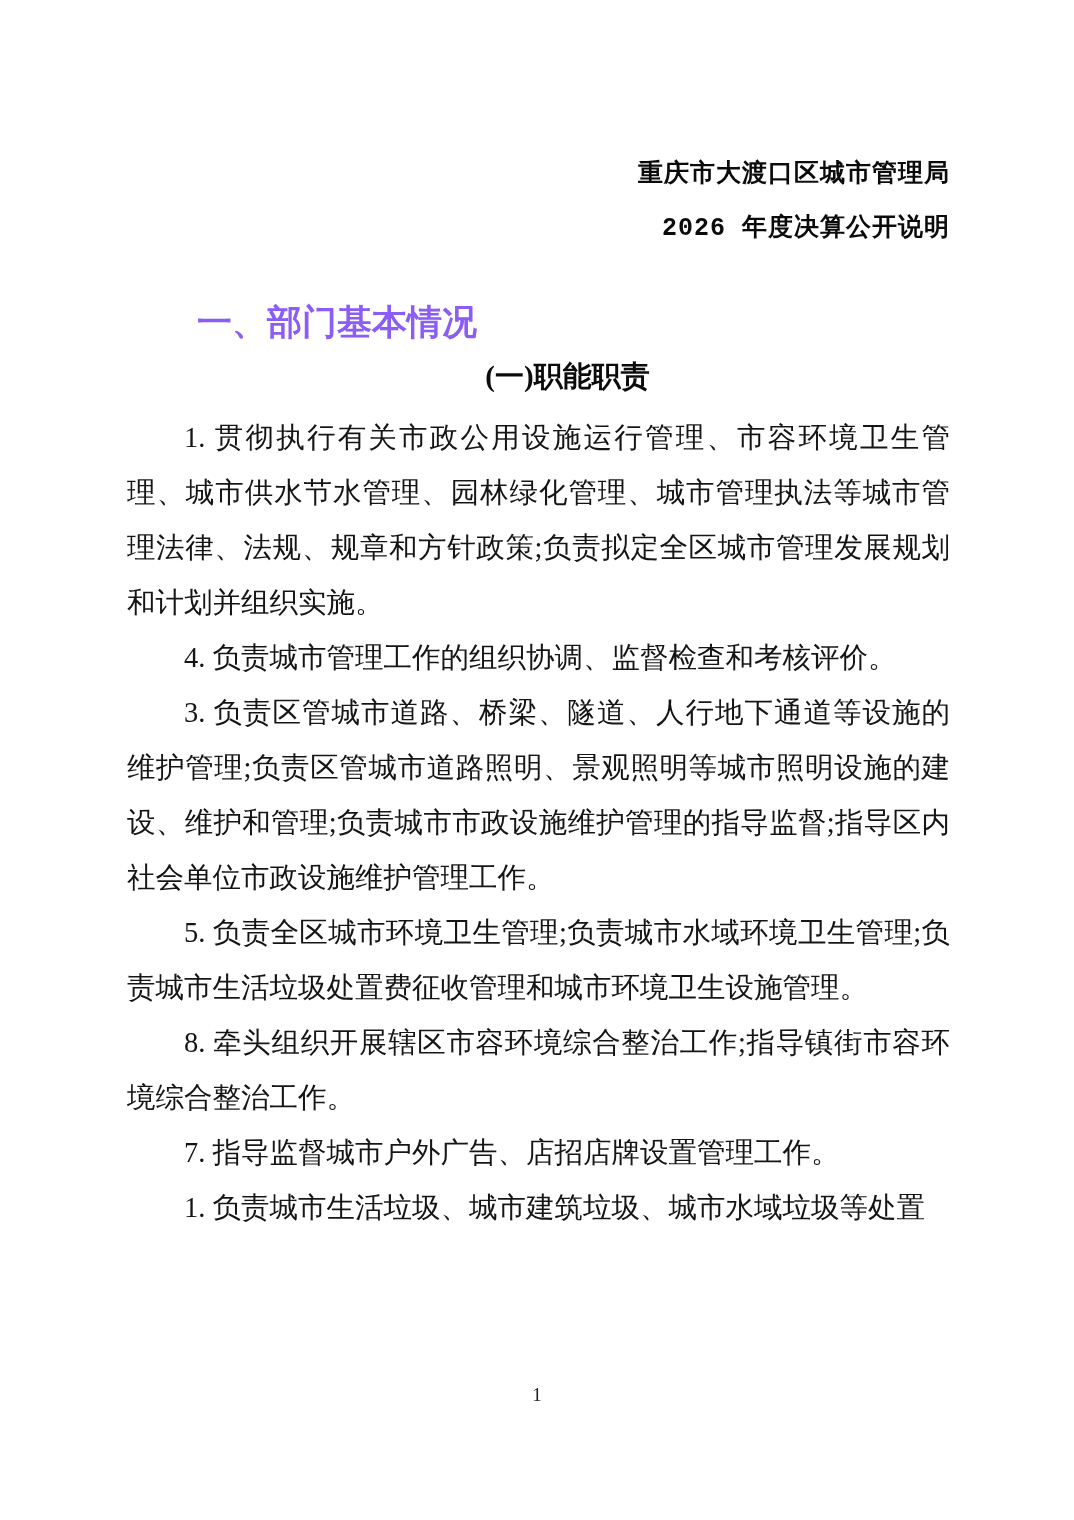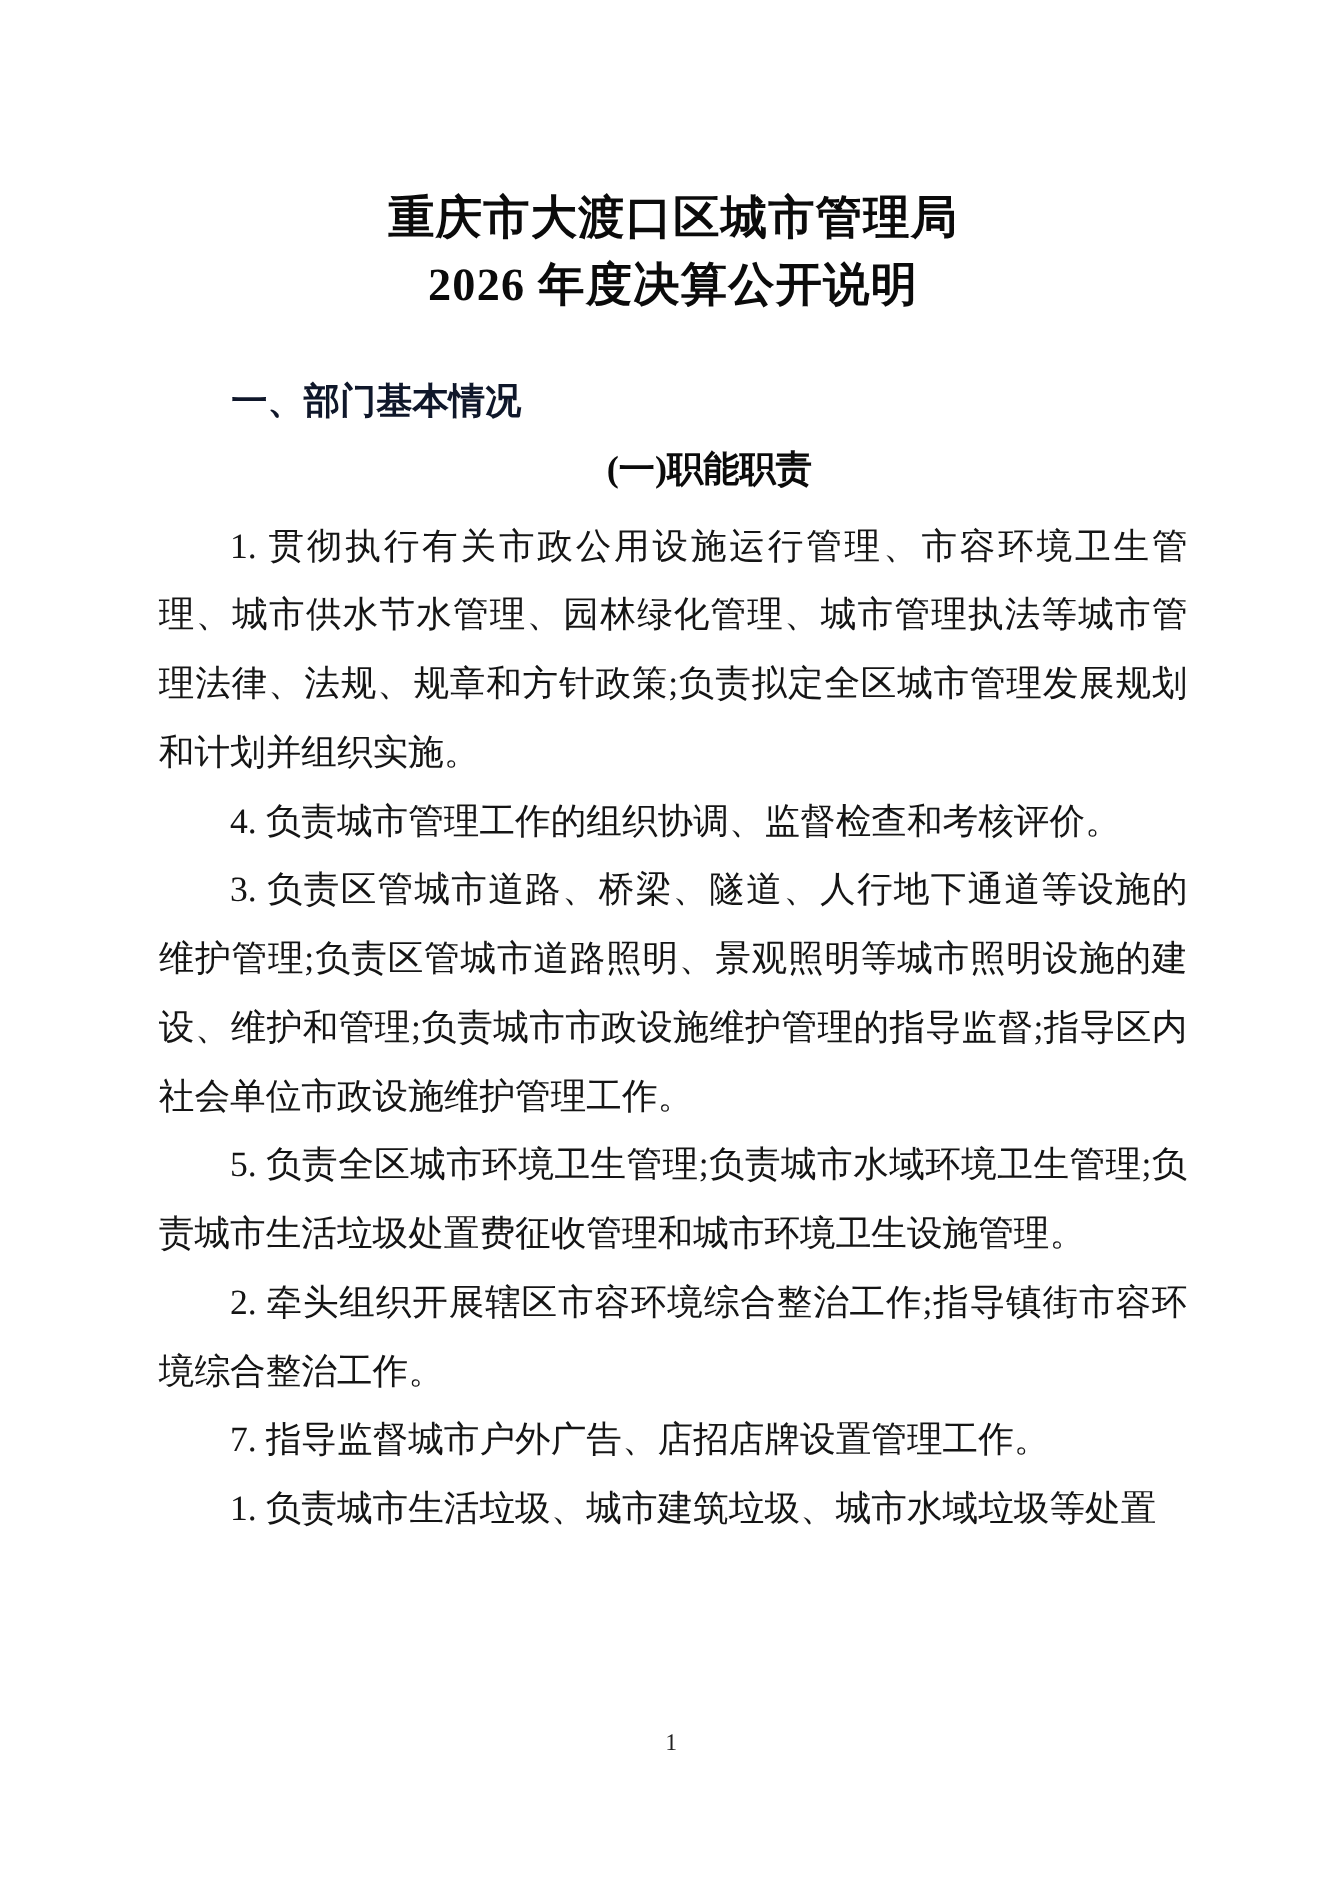--- a/index.html
+++ b/index.html
@@ -15,35 +15,36 @@
     box-sizing: border-box;
     padding: 148px 124px 0 127px;
     overflow: hidden;
     font-family: "Liberation Serif", "DejaVu Serif", serif;
     color: #111111;
   }
   .doc-title {
     margin: 0 0 0 0;
   }
   .title-line {
-    font-size: 37px;
+    font-size: 25px;
     font-weight: bold;
     line-height: 54px;
-    text-align: center;
+    text-align: right;
     letter-spacing: 1px;
     color: #0b0b0b;
+    font-family: Liberation Mono, monospace;
   }
   .section-heading {
     font-family: "Liberation Sans", "DejaVu Sans", sans-serif;
-    font-size: 29px;
+    font-size: 35px;
     font-weight: bold;
     line-height: 55px;
     margin: 38px 0 0 0;
     text-indent: 2em;
-    color: #0f172a;
+    color: #8b5cf6;
   }
   .subsection-heading {
     font-size: 29px;
     font-weight: bold;
     line-height: 55px;
     margin: 0;
     text-indent: 2em;
     color: #0b0b0b;
     text-align: center;
   }
@@ -86,21 +87,21 @@
 
   <p class="body-para first">1. 贯彻执行有关市政公用设施运行管理、市容环境卫生管理、城市供水节水管理、园林绿化管理、城市管理执法等城市管理法律、法规、规章和方针政策;负责拟定全区城市管理发展规划和计划并组织实施。</p>
 
   <p class="body-para">4. 负责城市管理工作的组织协调、监督检查和考核评价。</p>
 
   <p class="body-para">3. 负责区管城市道路、桥梁、隧道、人行地下通道等设施的维护管理;负责区管城市道路照明、景观照明等城市照明设施的建设、维护和管理;负责城市市政设施维护管理的指导监督;指导区内社会单位市政设施维护管理工作。</p>
 
 
   <p class="body-para">5. 负责全区城市环境卫生管理;负责城市水域环境卫生管理;负责城市生活垃圾处置费征收管理和城市环境卫生设施管理。</p>
 
-  <p class="body-para">2. 牵头组织开展辖区市容环境综合整治工作;指导镇街市容环境综合整治工作。</p>
+  <p class="body-para">8. 牵头组织开展辖区市容环境综合整治工作;指导镇街市容环境综合整治工作。</p>
 
   <p class="body-para">7. 指导监督城市户外广告、店招店牌设置管理工作。</p>
 
   <p class="body-para">1. 负责城市生活垃圾、城市建筑垃圾、城市水域垃圾等处置</p>
 
   <div class="page-number">1</div>
 
 </div>
 
 </body></html>

